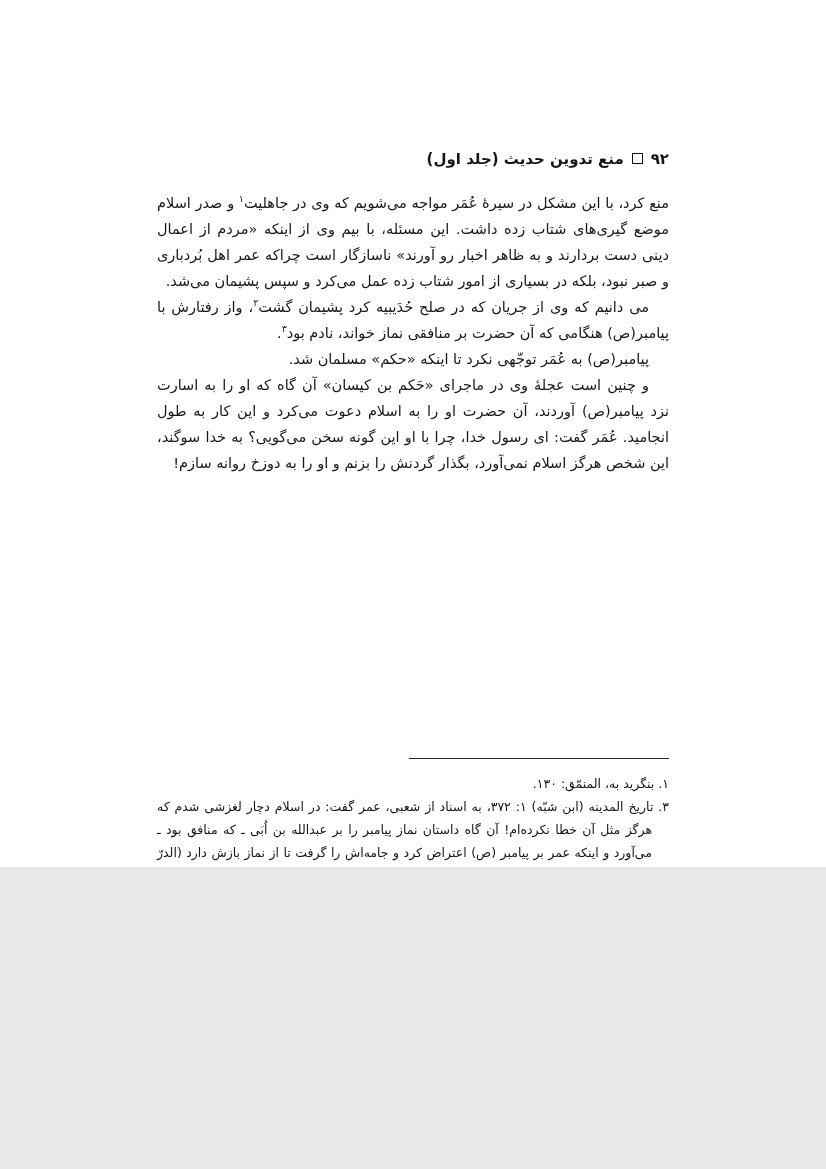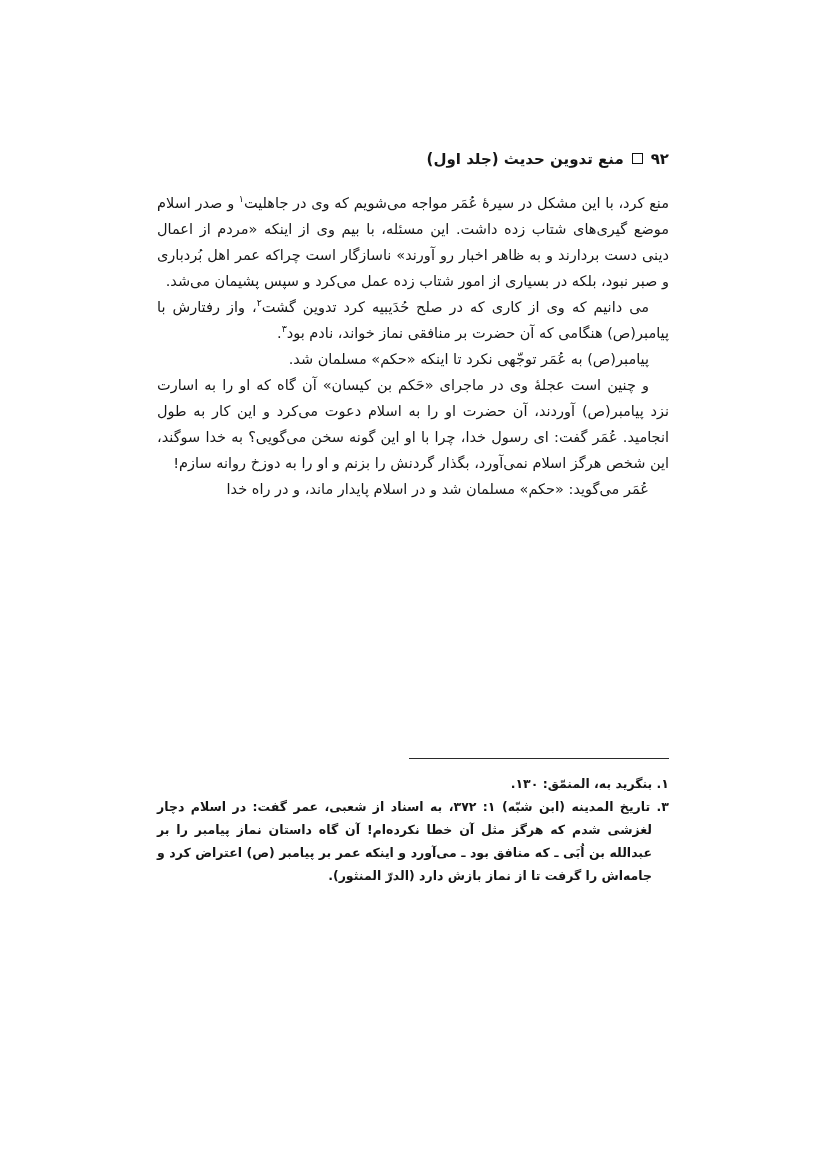--- a/index.html
+++ b/index.html
@@ -1,19 +1,19 @@
 <!DOCTYPE html>
 <html lang="fa"><head>
 <meta charset="utf-8">
 <style>
   html, body { margin: 0; padding: 0; background: #e8e8e8; }
   .page {
     position: relative;
     width: 826px;
-    height: 1169px;
+    height: 867px;
     margin: 0 auto;
     background: #ffffff;
     direction: rtl;
     font-family: "DejaVu Sans", sans-serif;
     color: #161616;
     overflow: hidden;
   }
   .content {
     position: absolute;
     top: 150px;
@@ -46,21 +46,20 @@
   sup.fn-ref {
     font-size: 9.5px;
     line-height: 0;
     vertical-align: super;
   }
   .footnote-section {
     position: absolute;
     top: 758px;
     right: 157px;
     width: 512px;
-    font-weight: bold;
   }
   .fn-rule {
     width: 260px;
     height: 0;
     border-top: 1px solid #2a2a2a;
     margin: 0 0 13px auto;
     
     margin-right: 0;
     margin-left: auto;
   }
@@ -79,28 +78,27 @@
 <div class="page">
   <div class="content">
 
     <div class="running-head">
       <span>۹۲</span><span class="head-square"></span><span>منع تدوین حدیث (جلد اول)</span>
     </div>
 
     <div>
       <p class="para no-indent"><span>منع کرد، با این مشکل در سیرهٔ عُمَر مواجه می‌شویم که وی در جاهلیت</span><sup class="fn-ref">۱</sup><span> و صدر اسلام موضع گیری‌های شتاب زده داشت. این مسئله، با بیم وی از اینکه «مردم از اعمال دینی دست بردارند و به ظاهر اخبار رو آورند» ناسازگار است چراکه عمر اهل بُردباری و صبر نبود، بلکه در بسیاری از امور شتاب زده عمل می‌کرد و سپس پشیمان می‌شد.</span></p>
 
-      <p class="para"><span>می دانیم که وی از کاری که در صلح حُدَیبیه کرد تدوین گشت</span><sup class="fn-ref">۲</sup><span>، واز رفتارش با پیامبر(ص) هنگامی که آن حضرت بر منافقی نماز خواند، نادم بود</span><sup class="fn-ref">۳</sup><span>.</span></p>
+      <p class="para"><span>می دانیم که وی از جریان که در صلح حُدَیبیه کرد پشیمان گشت</span><sup class="fn-ref">۲</sup><span>، واز رفتارش با پیامبر(ص) هنگامی که آن حضرت بر منافقی نماز خواند، نادم بود</span><sup class="fn-ref">۳</sup><span>.</span></p>
 
       <p class="para"><span>پیامبر(ص) به عُمَر توجّهی نکرد تا اینکه «حکم» مسلمان شد.</span></p>
 
       <p class="para"><span>و چنین است عجلهٔ وی در ماجرای «حَکم بن کیسان» آن گاه که او را به اسارت نزد پیامبر(ص) آوردند، آن حضرت او را به اسلام دعوت می‌کرد و این کار به طول انجامید. عُمَر گفت: ای رسول خدا، چرا با او این گونه سخن می‌گویی؟ به خدا سوگند، این شخص هرگز اسلام نمی‌آورد، بگذار گردنش را بزنم و او را به دوزخ روانه سازم!</span></p>
 
 
-      <p class="para"><span>عُمَر می‌گوید: «حکم» مسلمان شد و در اسلام پایدار ماند، و در راه خدا</span></p>
     </div>
 
   </div>
 
   <div class="footnote-section">
     <div class="fn-rule"></div>
 
     <p class="footnote"><span>۱.</span> <span>بنگرید به، المنمّق: ۱۳۰.</span></p>
 
 

